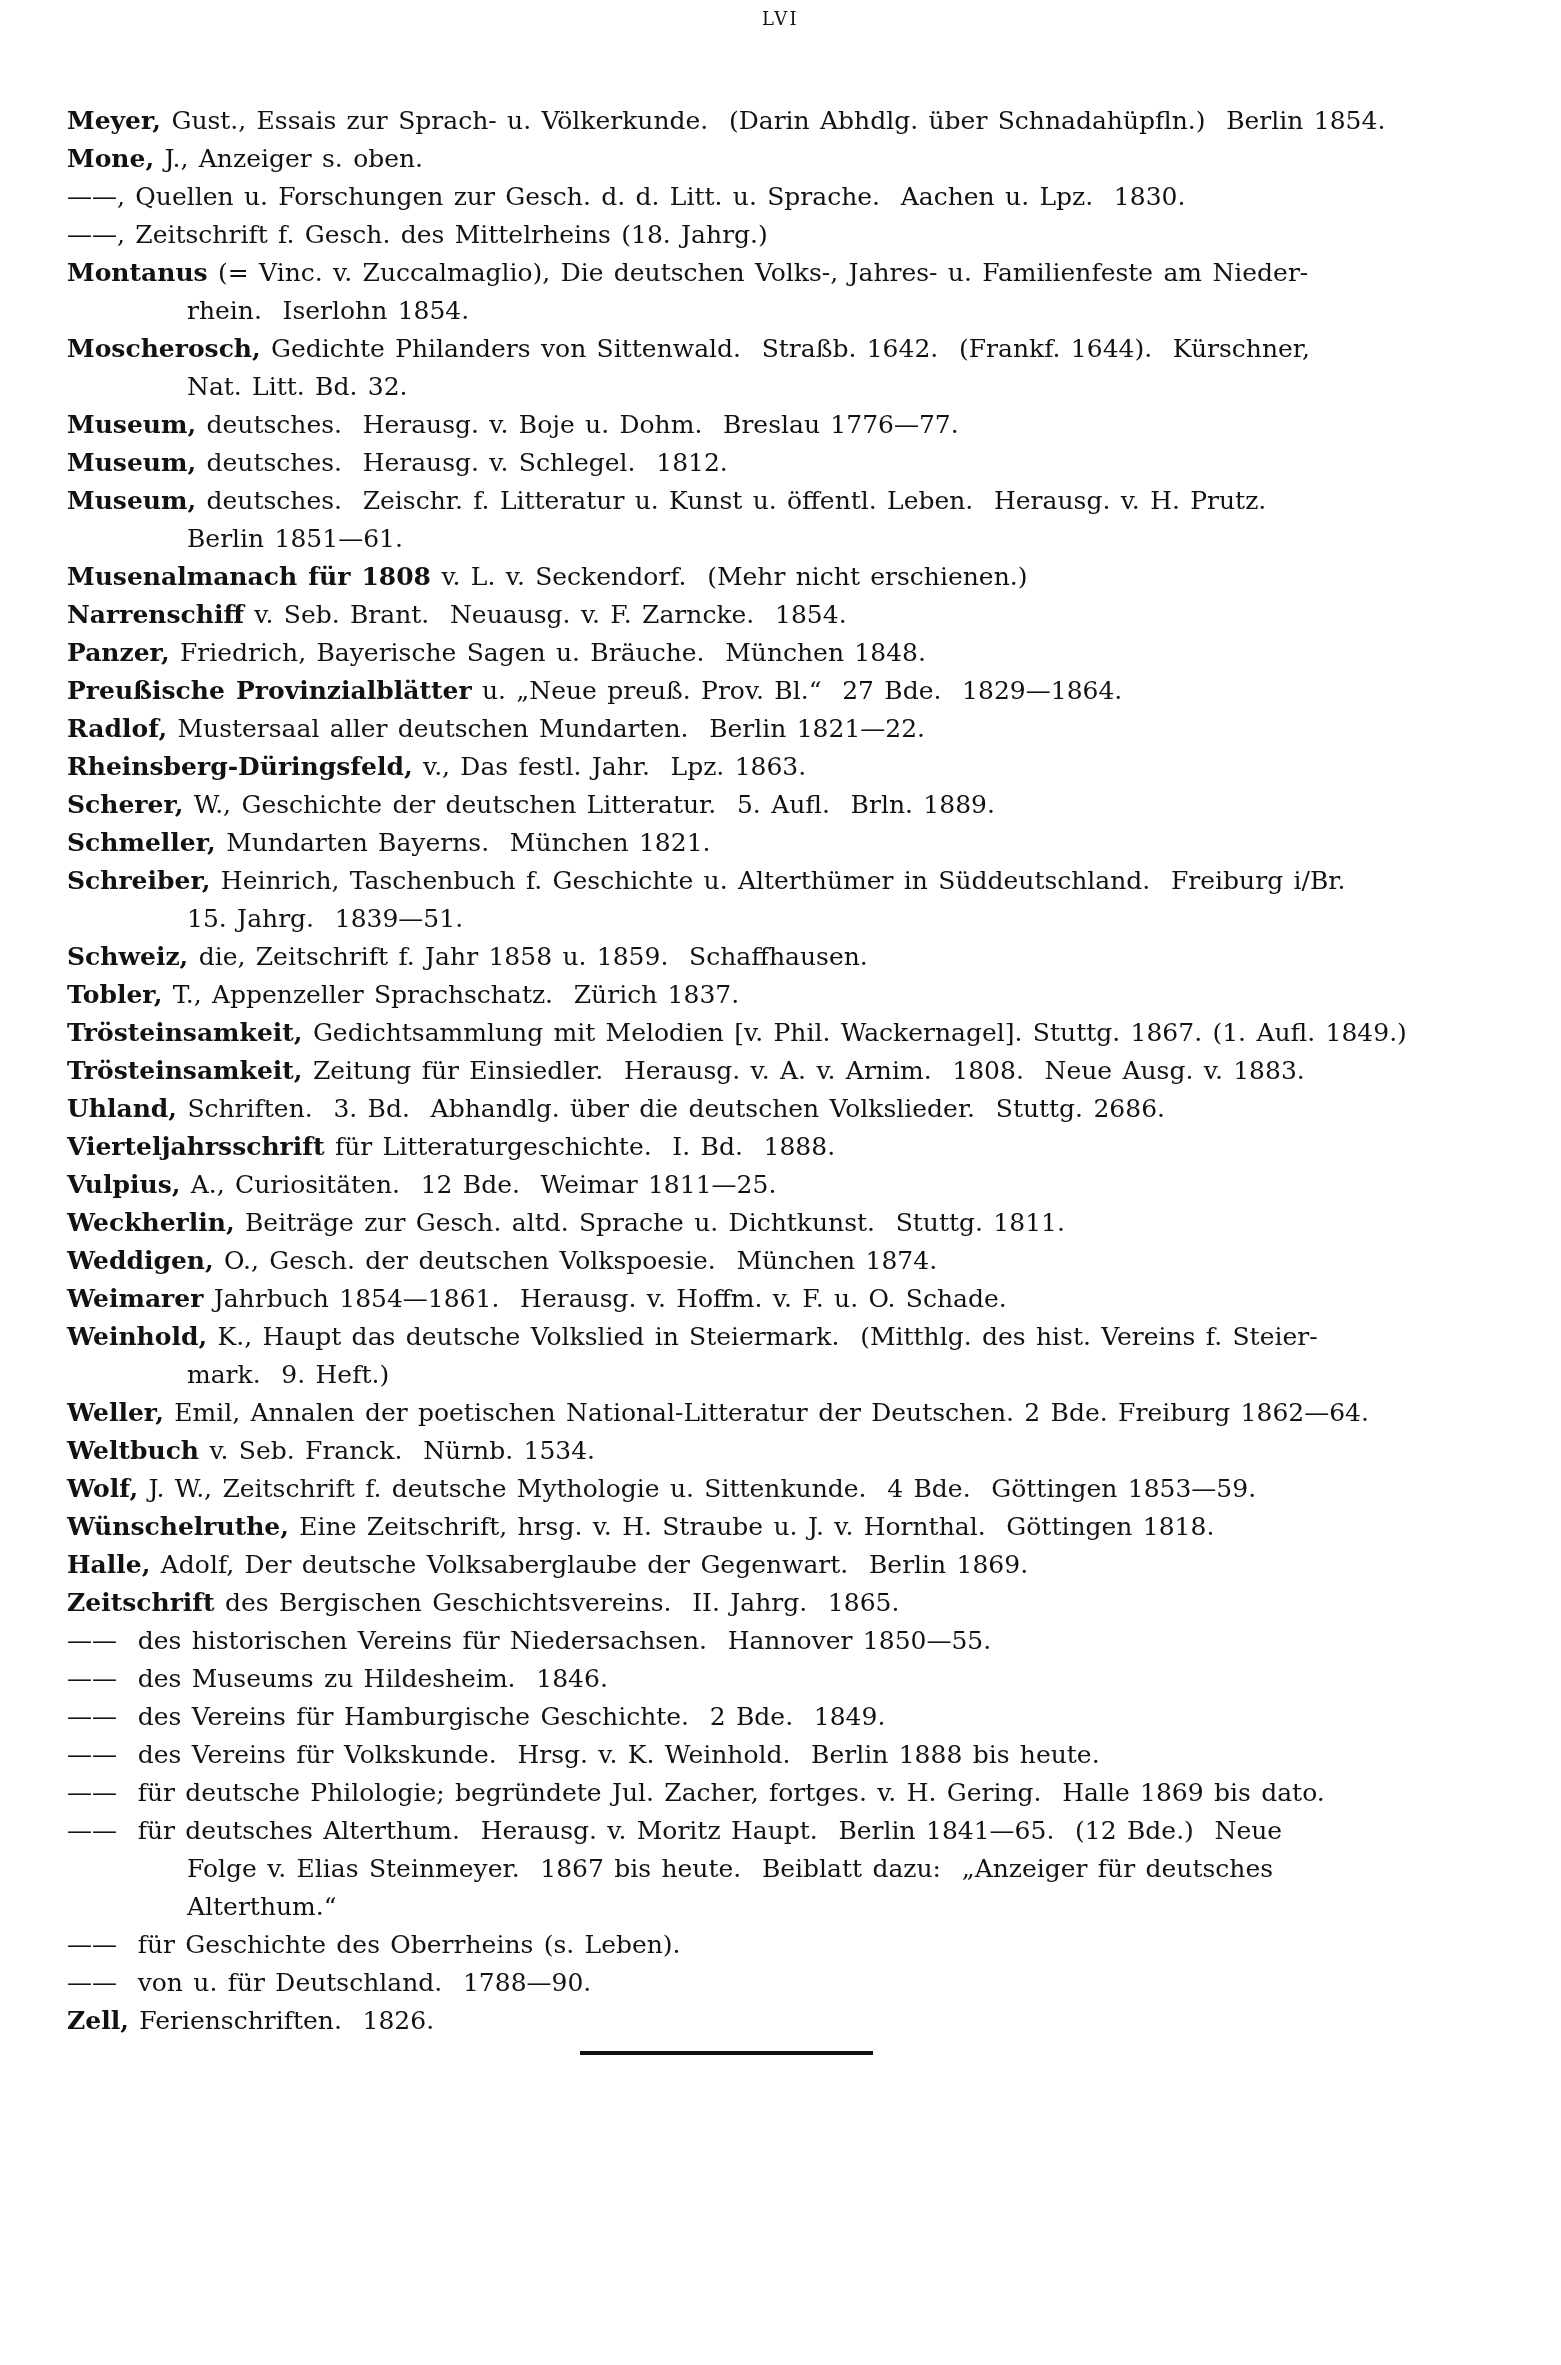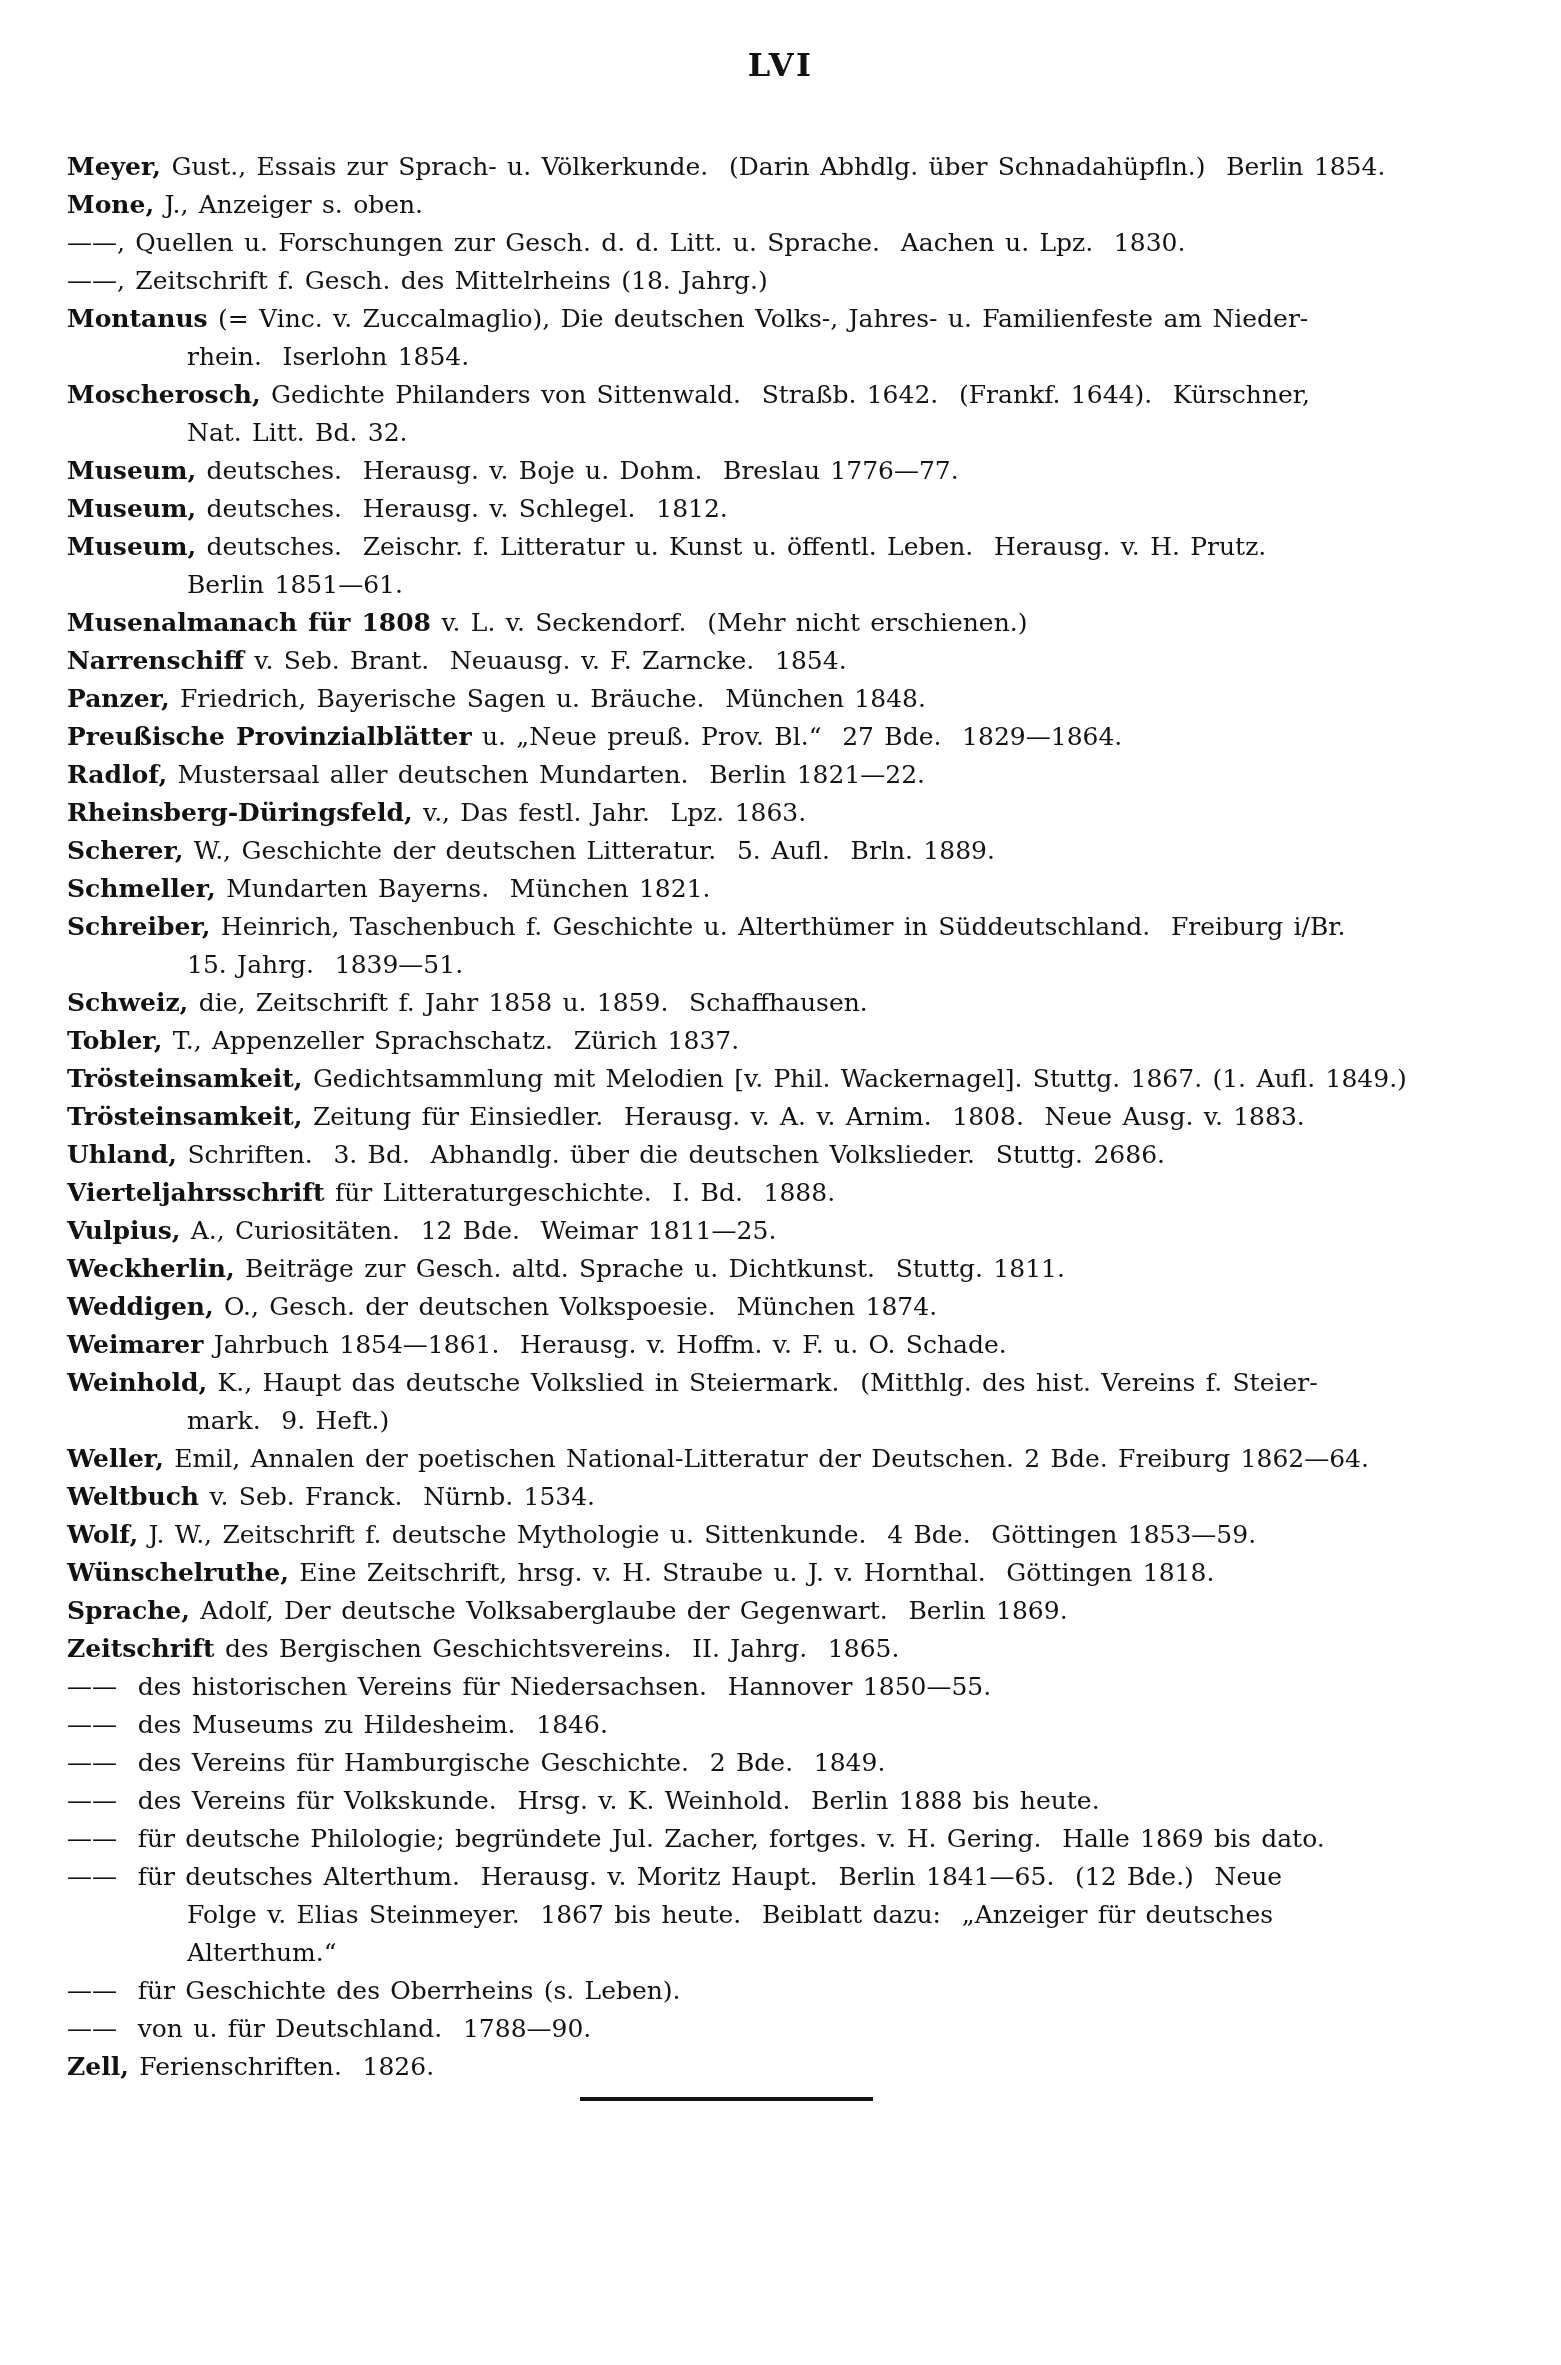--- a/index.html
+++ b/index.html
@@ -13,26 +13,25 @@
     position: relative;
     font-family: "DejaVu Serif", serif;
     color: #121212;
     overflow: hidden;
   }
   .page {
     position: absolute;
     inset: 0;
   }
   .page-number {
-    margin-top: 46px;
     text-align: center;
-    font-size: 32px;
+    font-size: 18px;
     line-height: 38px;
     letter-spacing: 2.4px;
-    font-weight: bold;
+    font-weight: normal;
   }
   .bibliography {
     margin: 64px 47px 0 67px;
     font-size: 25px;
     line-height: 38px;
     word-spacing: 2.4px;
   }
   .entry { margin: 0; }
   .line {
     white-space: pre;      
@@ -188,21 +187,21 @@
 
   <div class="entry">
     <div class="line first"><b class="lead">Wolf,</b><span class="rest"> J. W., Zeitschrift f. deutsche Mythologie u. Sittenkunde.  4 Bde.  Göttingen 1853—59.</span></div>
   </div>
 
   <div class="entry">
     <div class="line first"><b class="lead">Wünschelruthe,</b><span class="rest"> Eine Zeitschrift, hrsg. v. H. Straube u. J. v. Hornthal.  Göttingen 1818.</span></div>
   </div>
 
   <div class="entry">
-    <div class="line first"><b class="lead">Sprache,</b><span class="rest"> Adolf, Der deutsche Volksaberglaube der Gegenwart.  Berlin 1869.</span></div>
+    <div class="line first"><b class="lead">Halle,</b><span class="rest"> Adolf, Der deutsche Volksaberglaube der Gegenwart.  Berlin 1869.</span></div>
   </div>
 
   <div class="entry">
     <div class="line first"><b class="lead">Zeitschrift</b><span class="rest"> des Bergischen Geschichtsvereins.  II. Jahrg.  1865.</span></div>
   </div>
 
   <div class="entry">
     <div class="line first"><b class="lead"></b><span class="rest">——  des historischen Vereins für Niedersachsen.  Hannover 1850—55.</span></div>
   </div>
 

